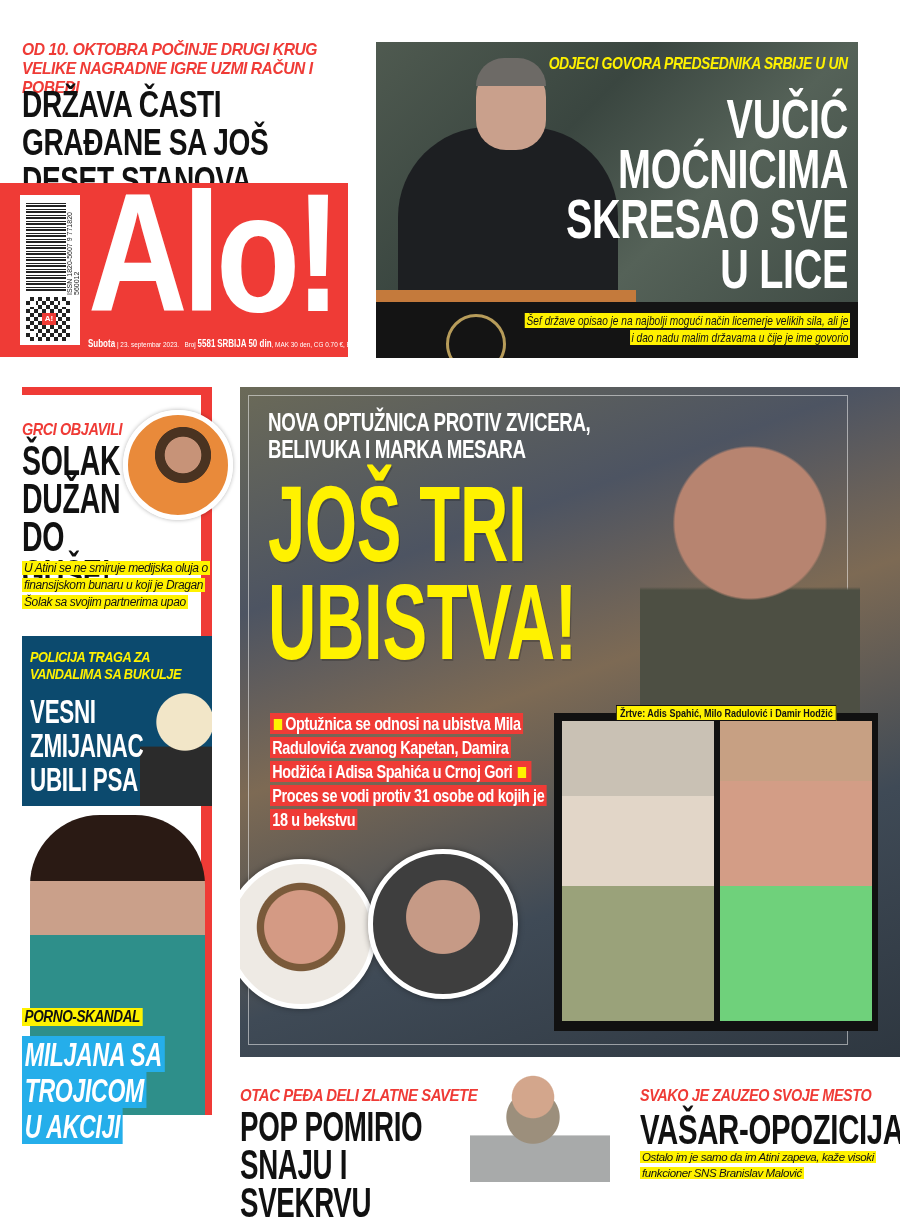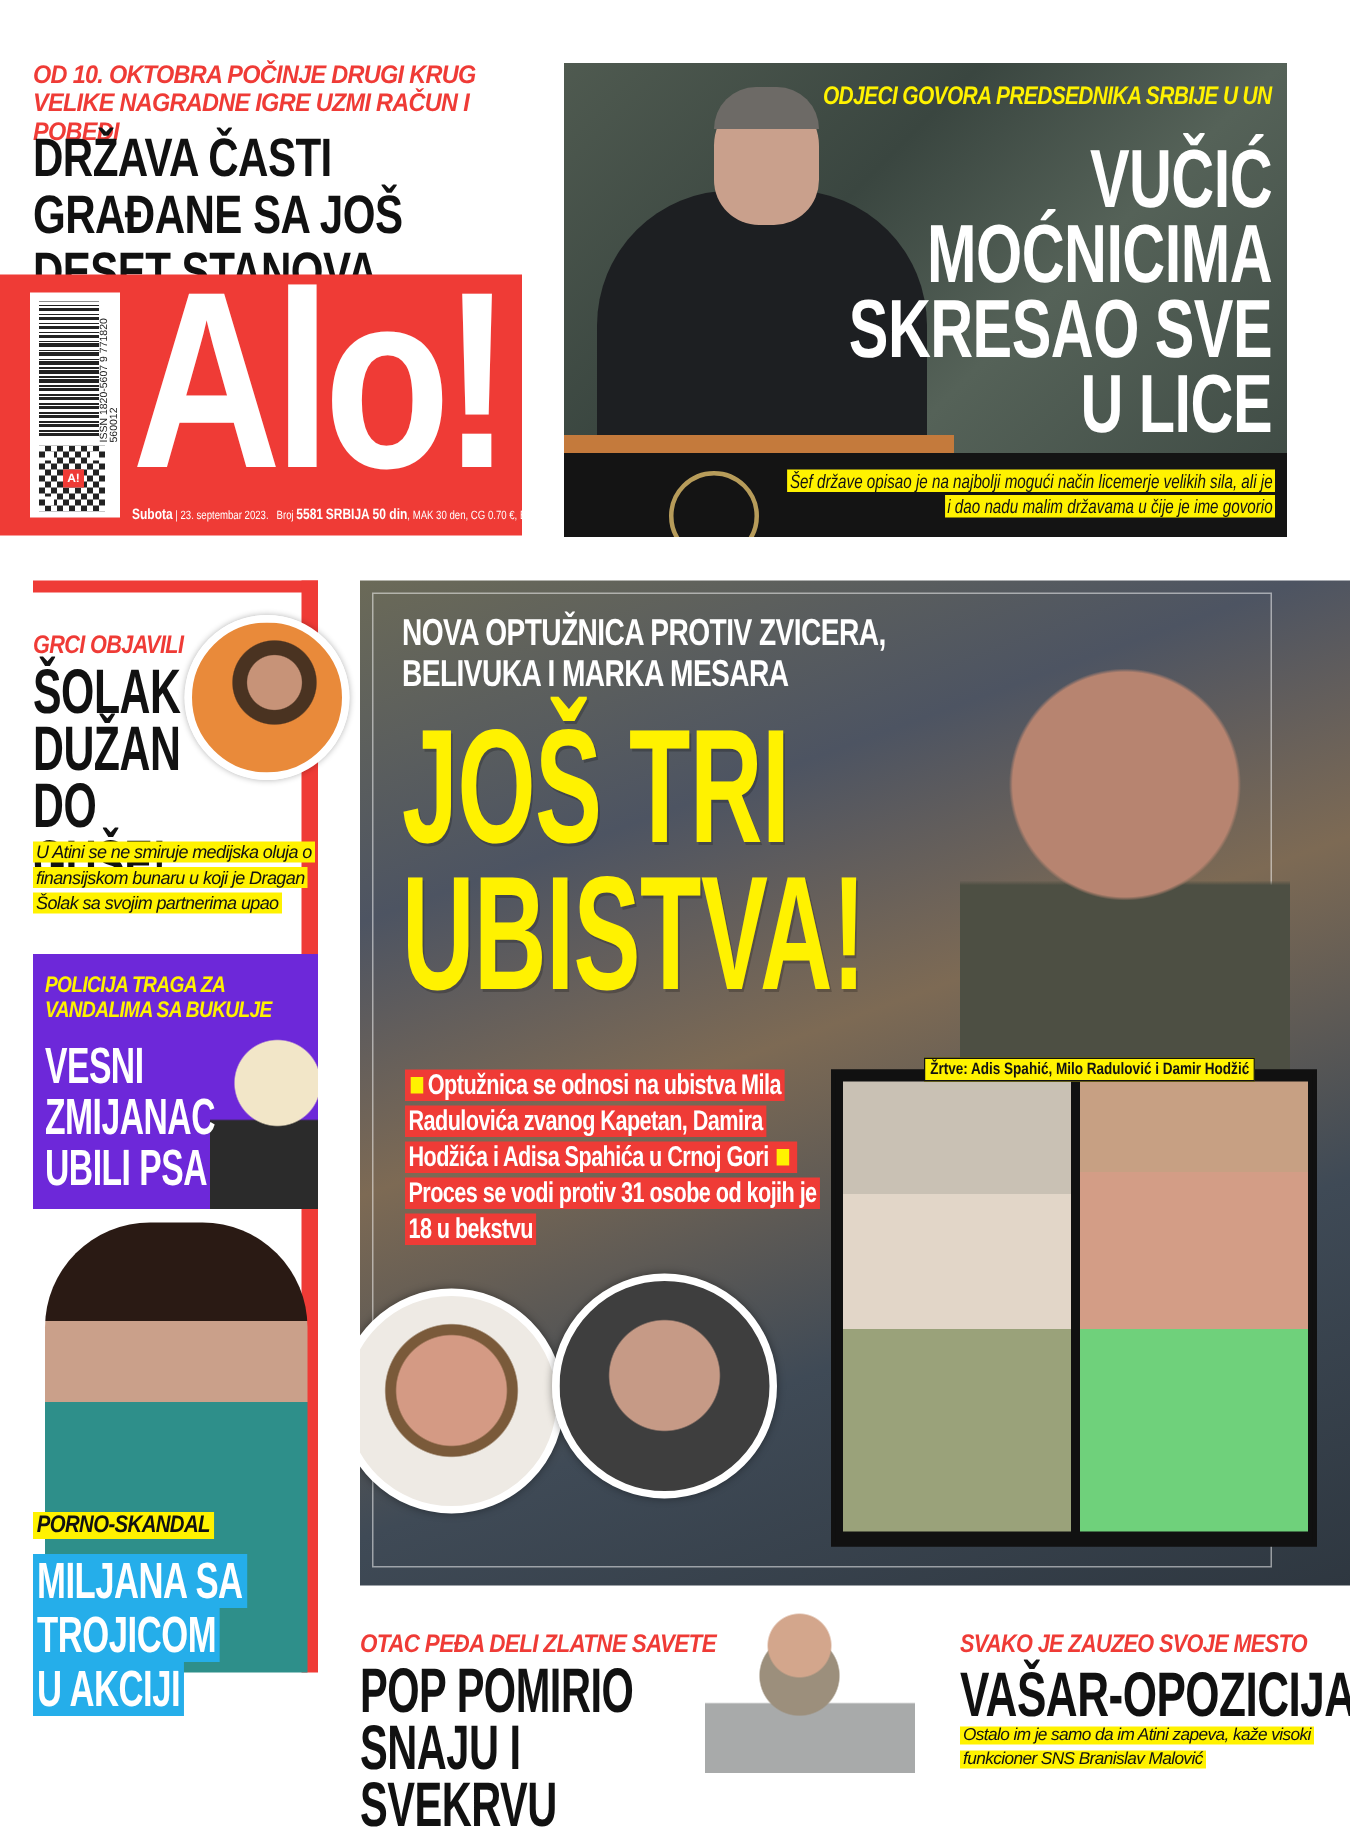--- a/index.html
+++ b/index.html
@@ -50,31 +50,31 @@
   #red-frame-right { left: 201px; top: 387px; width: 11px; height: 728px; background: #ef3b36; }
 
   
   #solak-kicker { left: 22px; top: 420px; font-size: 17px; transform: scaleX(0.85); }
   #solak-head { left: 22px; top: 442px; width: 200px; font-size: 42px; line-height: 38px; transform: scaleX(0.68); }
   #solak-photo { left: 123px; top: 410px; width: 110px; height: 110px; border-radius: 50%; border: 5px solid #fff; box-shadow: 0 0 4px rgba(0,0,0,0.3);
     background: radial-gradient(circle at 55% 40%, #c79378 0 22%, #4a3321 23% 34%, #e98a3a 35% 100%); }
   #solak-deck { left: 22px; top: 560px; width: 190px; font-size: 12px; line-height: 17px; letter-spacing: -0.4px; }
 
   
-  #vesna-box { left: 22px; top: 636px; width: 190px; height: 170px; background: #6d28d9; overflow: hidden; }
+  #vesna-box { left: 22px; top: 636px; width: 190px; height: 170px; background: #0c4a6e; overflow: hidden; }
   #vesna-kicker { left: 8px; top: 12px; width: 200px; font-size: 15px; line-height: 17px; color: #fff200; font-style: italic; font-weight: 700; transform: scaleX(0.85); }
   #vesna-head { left: 8px; top: 58px; width: 220px; font-size: 34px; line-height: 34px; color: #fff; font-weight: 900; transform: scaleX(0.66); }
   #vesna-photo { left: 118px; top: 56px; width: 90px; height: 120px; border-radius: 45px 45px 0 0;
     background: radial-gradient(circle at 50% 25%, #f2e6c8 0 28%, transparent 29%), linear-gradient(180deg, transparent 45%, #2b2b2b 46%); }
 
   
   #miljana-photo { left: 30px; top: 815px; width: 175px; height: 300px; border-radius: 70px 70px 0 0;
     background: linear-gradient(180deg, #2a1a14 0 22%, #caa08a 22% 40%, #2e8f8a 40% 100%); }
   #miljana-kicker { left: 22px; top: 1008px; font-size: 16px; line-height: 18px; font-style: italic; font-weight: 700; color: #111; background: #fff200; padding: 0 3px; transform: scaleX(0.85); }
-  #miljana-head { left: 22px; top: 1036px; font-size: 34px; line-height: 36px; color: #fff; font-weight: 900; }
+  #miljana-head { left: 22px; top: 1036px; font-size: 34px; line-height: 36px; color: #fff; font-weight: 900; font-style: italic; }
   #miljana-head span { display: inline-block; background: #25aeea; padding: 0 4px; transform: scaleX(0.68); transform-origin: left top; }
 
   
   #main { left: 240px; top: 387px; width: 666px; height: 670px; overflow: hidden;
     background: linear-gradient(160deg, #6b6a58 0%, #4d5462 25%, #7d6a54 45%, #3f4a56 70%, #2e3740 100%); }
   #main-inner-border { left: 8px; top: 8px; width: 600px; height: 650px; border: 1px solid rgba(255,255,255,0.5); }
   #main-suspect { left: 400px; top: 40px; width: 220px; height: 320px; border-radius: 100px 100px 0 0;
     background: radial-gradient(circle at 50% 30%, #b78470 0 30%, transparent 31%), linear-gradient(180deg, transparent 50%, #4d4f43 51%); }
   #main-kicker { left: 28px; top: 22px; width: 460px; font-size: 25px; line-height: 27px; color: #fff; font-weight: 900; transform: scaleX(0.75); }
   #main-head { left: 28px; top: 88px; width: 560px; font-size: 108px; line-height: 98px; color: #fff200; font-weight: 900; transform: scaleX(0.62); text-shadow: 2px 2px 0 rgba(0,0,0,0.2); }

